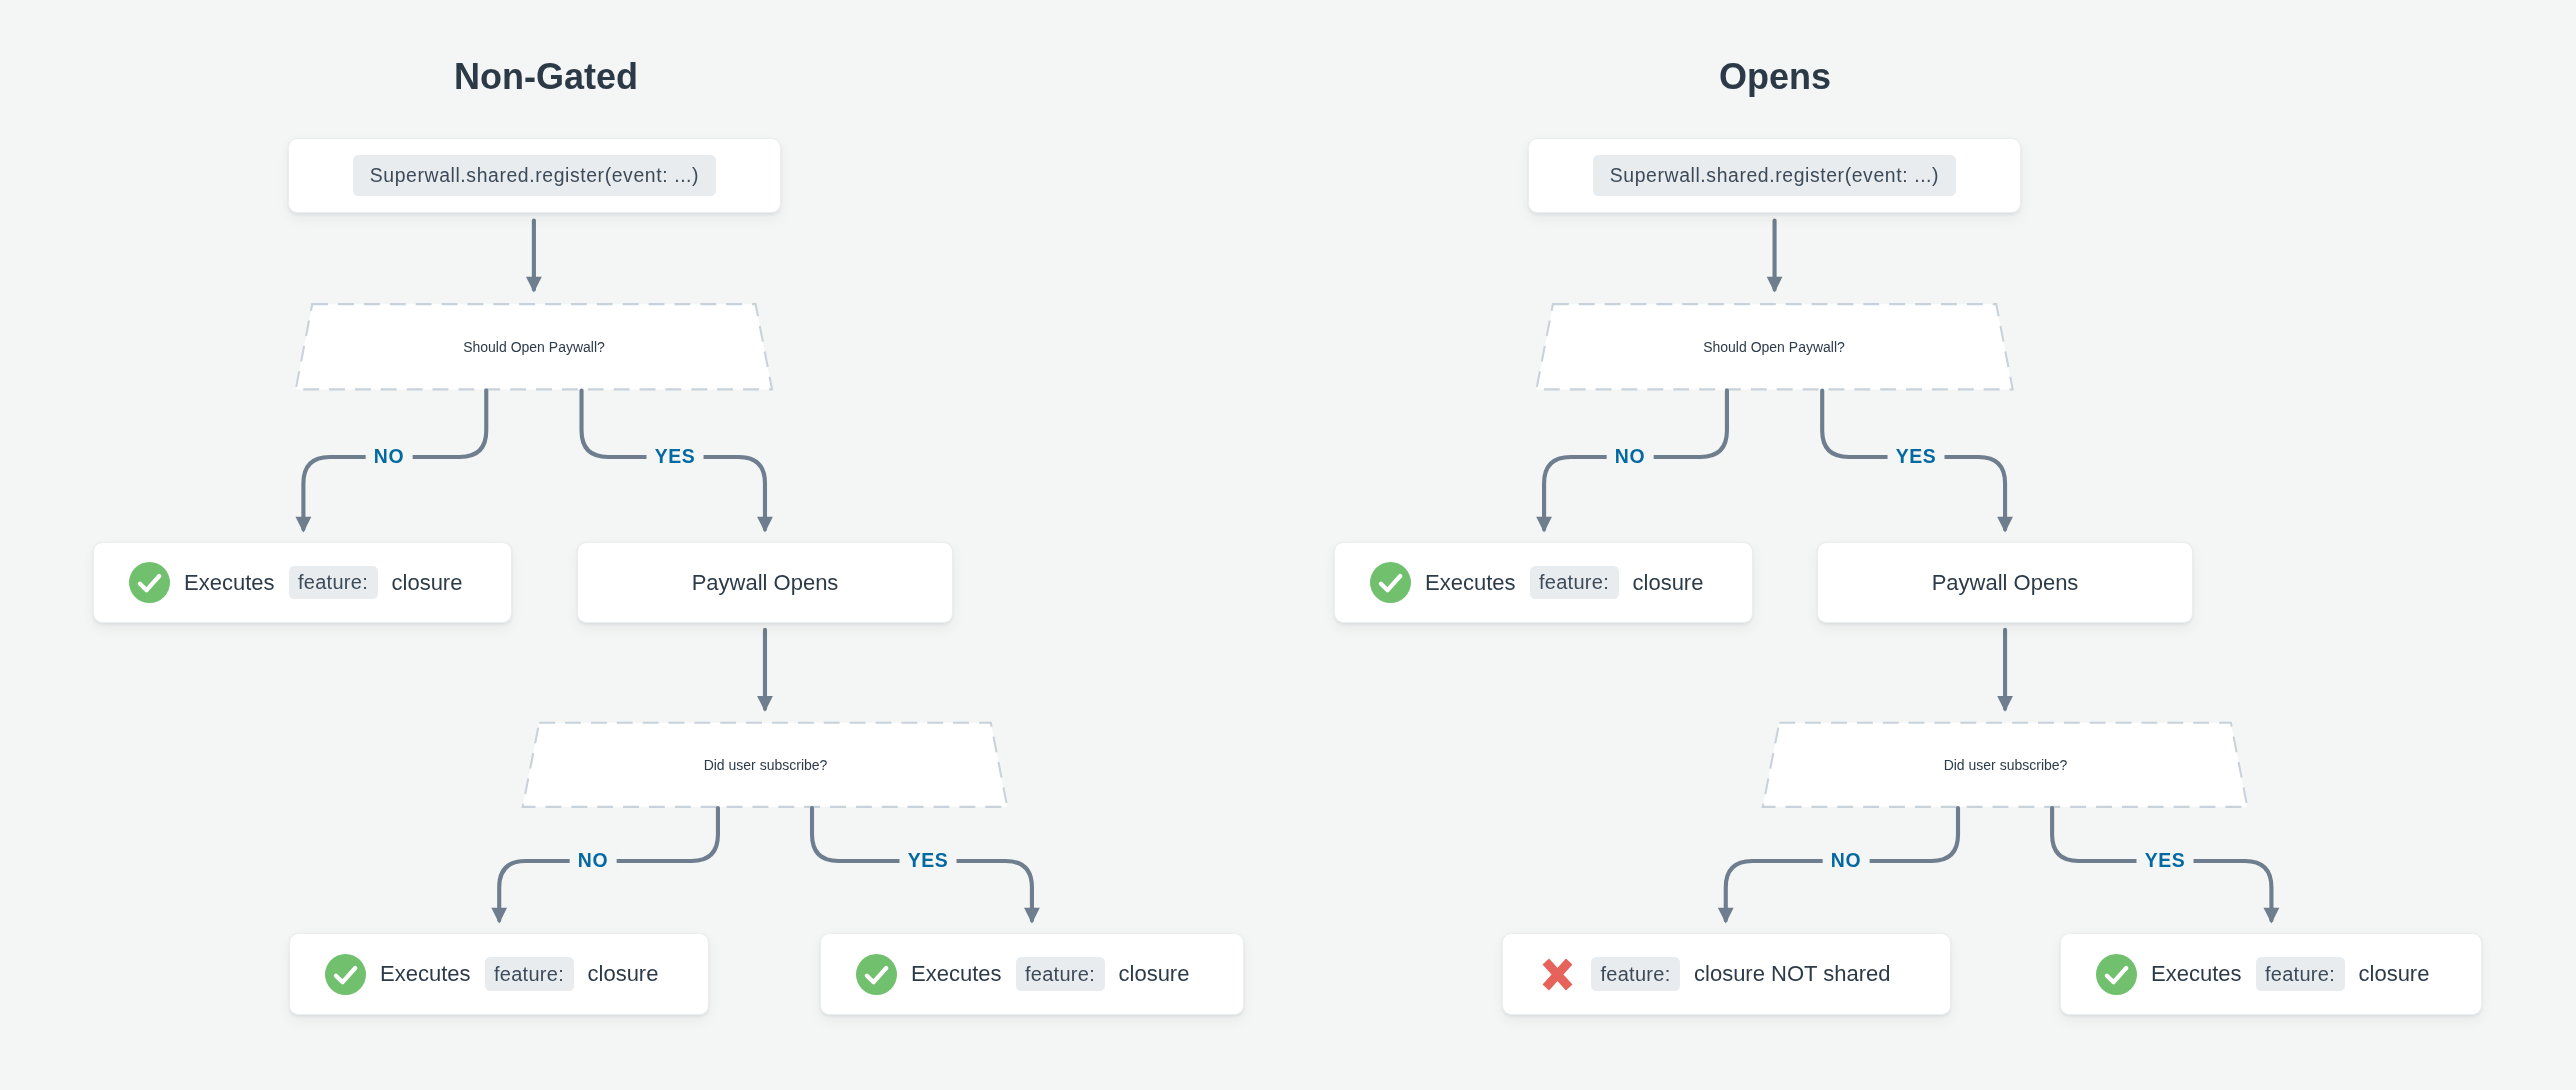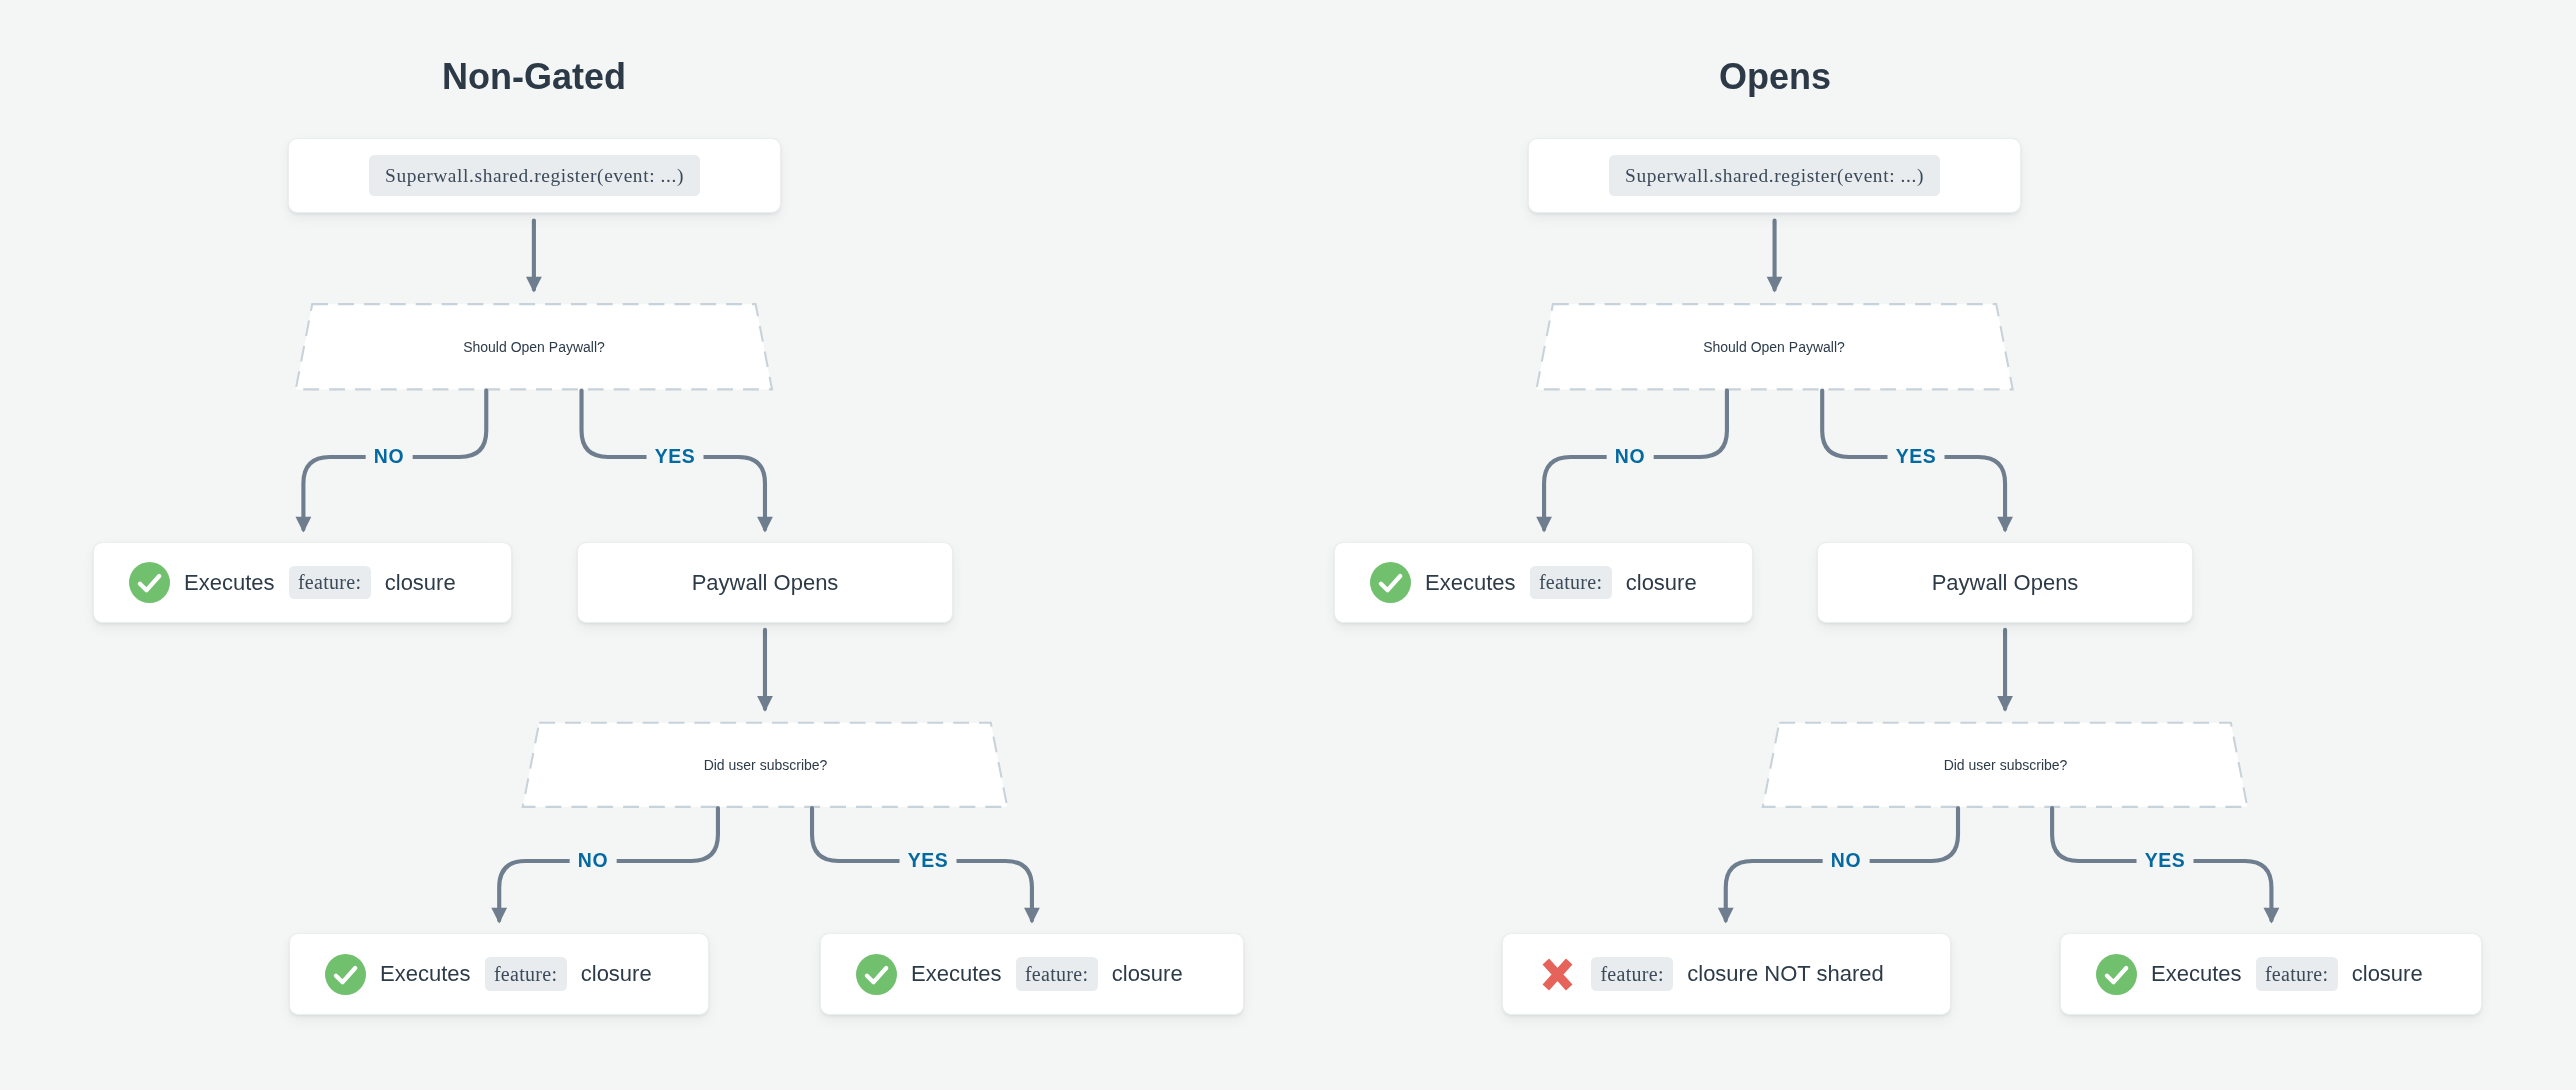--- a/index.html
+++ b/index.html
@@ -21,21 +21,21 @@
     border:0.6px solid #ebedee;
     border-radius:9.4px;
     box-shadow:0 1.2px 2.9px rgba(20,30,45,.06),0 5.9px 13px rgba(20,30,45,.05);
     display:flex;align-items:center;
     font-size:22px;font-weight:500;color:#2d3b49;
     box-sizing:border-box;
   }
   .node.center{justify-content:center;}
   .node.result{padding-left:35px;gap:14px;}
   .chip{
-    font-family:Liberation Serif, serif;
+    font-family:Liberation Sans, sans-serif;
     background:#e8ecef;color:#3c4a59;
     border-radius:5.3px;
   }
   .chip.code-main{font-size:19.4px;padding:9.4px 16.5px;letter-spacing:0.6px;}
   .chip.inline{font-size:20px;padding:5.3px 9.4px;letter-spacing:0.3px;}
   .decision{
     position:absolute;
     display:flex;align-items:center;justify-content:center;
     font-size:14px;font-weight:500;color:#2d3b49;
     pointer-events:none;
@@ -82,21 +82,21 @@
       <path class="wire" d="M2937 664 V 732 Q2937 777 2892 777 H2671 Q2626 777 2626 822 V 900" marker-end="url(#ah)"></path>
       <path class="wire" d="M3099 664 V 732 Q3099 777 3144 777 H3365 Q3410 777 3410 822 V 900" marker-end="url(#ah)"></path>
       <path class="wire" d="M3410 1071 V 1205" marker-end="url(#ah)"></path>
       <path class="trap" d="M3026 1229 L3794 1229 L3822 1372 L2998 1372 Z"></path>
       <path class="wire" d="M3330 1374 V 1419 Q3330 1464 3285 1464 H2980 Q2935 1464 2935 1509 V 1565" marker-end="url(#ah)"></path>
       <path class="wire" d="M3490 1374 V 1419 Q3490 1464 3535 1464 H3818 Q3863 1464 3863 1509 V 1565" marker-end="url(#ah)"></path>
     </g>
   </svg>
 
   <div>
-    <div class="col-title" style="left:534px;top:56px;">Non-Gated</div>
+    <div class="col-title" style="left:546px;top:56px;">Non-Gated</div>
 
     <div class="node center" style="left:288px;top:138px;width:493px;height:75px;">
       <code class="chip code-main">Superwall.shared.register(event: ...)</code>
     </div>
 
     <div class="decision" style="left:296px;top:304px;width:476px;height:85px;">Should Open Paywall?</div>
 
     <span class="branch-label" style="left:389px;top:457px;">NO</span>
     <span class="branch-label" style="left:675px;top:457px;">YES</span>
 

